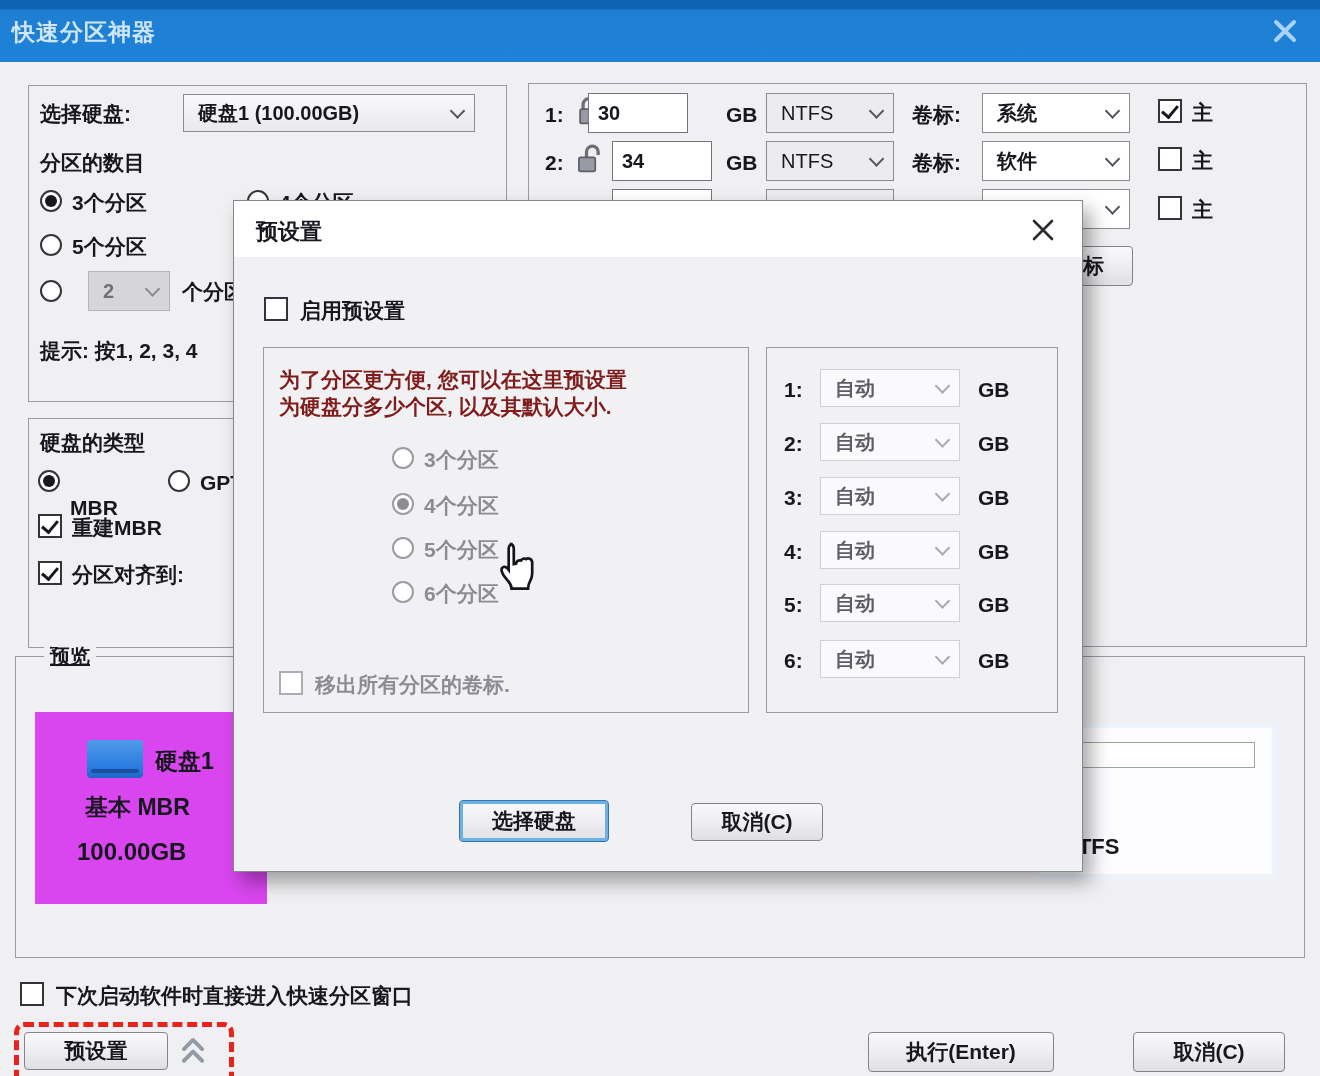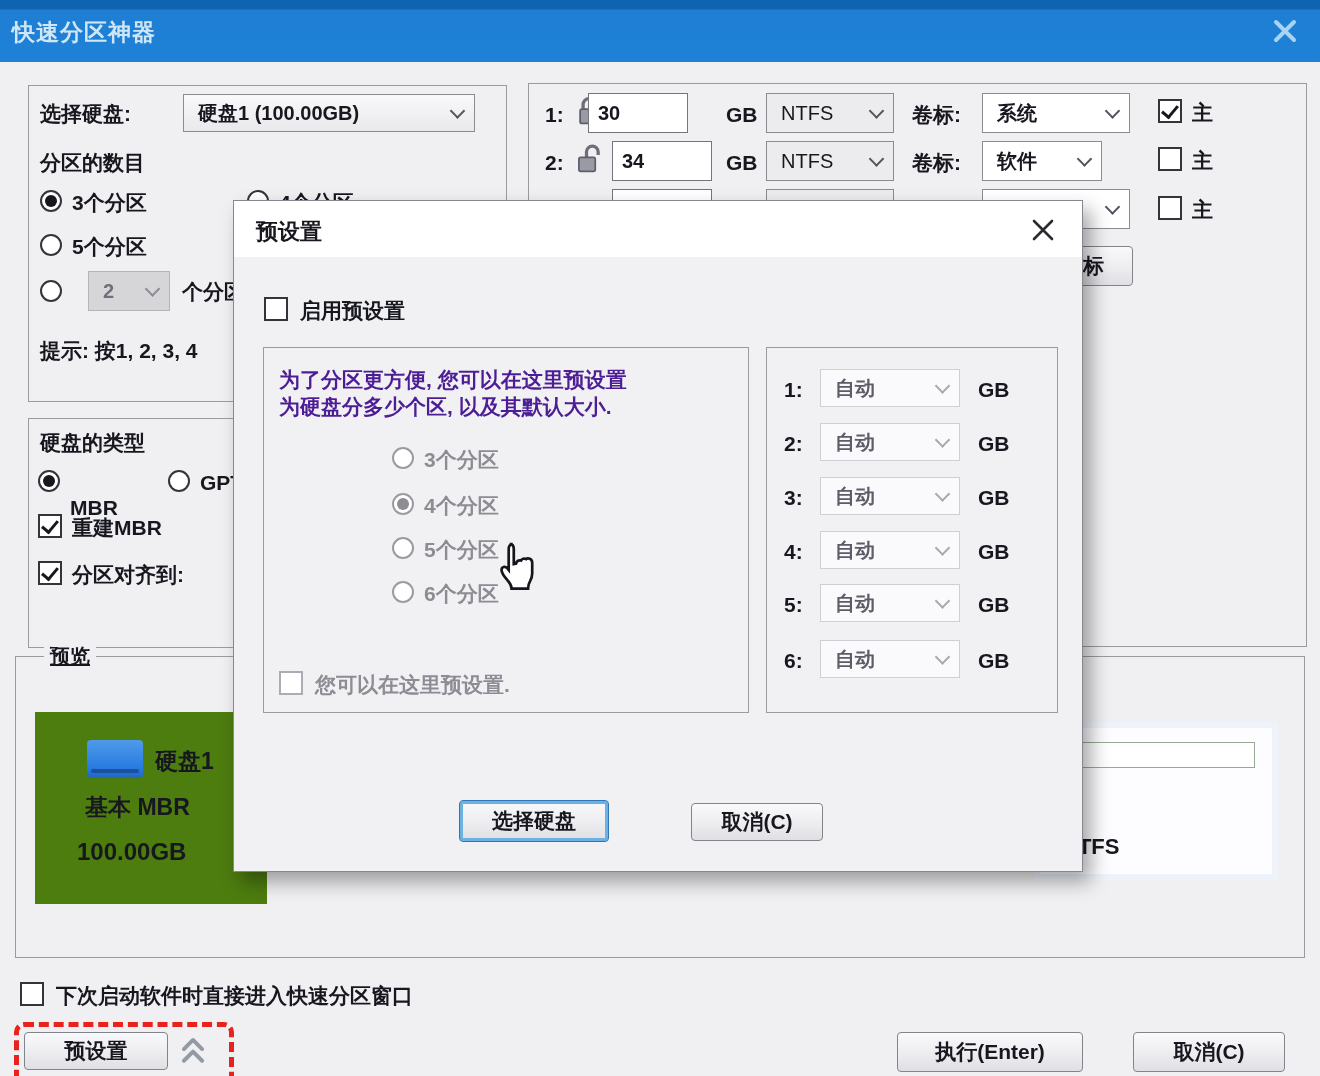--- a/index.html
+++ b/index.html
@@ -50,25 +50,25 @@
   .btn.focus{border:1px solid #2e75b6;box-shadow:0 0 0 3px #6db1e2 inset;}
   .graytxt{color:#8c8c94 !important;}
   
   #dialog{position:absolute;left:233px;top:200px;width:850px;height:672px;
           background:#f1f1f3;border:1px solid #87878f;box-sizing:border-box;
           box-shadow:8px 10px 18px rgba(0,0,0,.35);}
   #dialog .dtitle{position:absolute;left:0;top:0;width:100%;height:56px;background:#fff;}
   #dialog .dtitle span{position:absolute;left:22px;top:16px;font-size:22px;font-weight:700;color:#17171f;}
   .dlgclose{position:absolute;right:24px;top:14px;width:30px;height:30px;cursor:pointer;}
   .legend{position:absolute;font-size:20px;font-weight:700;color:#17171f;background:#f0f0f2;padding:0 6px;line-height:1;text-decoration:underline;}
-  .desc{position:absolute;font-size:21px;font-weight:700;color:#4c1d95;white-space:nowrap;text-align:right;}
+  .desc{position:absolute;font-size:21px;font-weight:700;color:#7f1d1d;white-space:nowrap;text-align:right;}
   .disk-icon{position:absolute;width:56px;height:38px;border-radius:4px;
              background:linear-gradient(#4f9ae8,#2a7de1 70%,#1f66c4);}
   .disk-icon::after{content:"";position:absolute;left:4px;bottom:5px;width:48px;height:4px;background:#1b4fa0;border-radius:2px;}
-  .pcard{position:absolute;background:#4d7c0f;}
+  .pcard{position:absolute;background:#d946ef;}
   .pblock{position:absolute;background:#fdfdff;box-shadow:0 0 0 6px #eef3fb;}
   .cursor-svg{position:absolute;pointer-events:none;}
   .redbox{position:absolute;border:5px dashed #e8221c;border-radius:10px;}
 </style>
 </head>
 <body>
 
 <div id="screen">
 
   <div class="titlebar">
@@ -150,21 +150,21 @@
   </svg>
   <div class="input" style="left:612px;top:141px;width:100px;height:40px;">
     <span>34</span>
   </div>
   <span class="lbl" style="left:726px;top:152px;">GB</span>
   <div class="combo gray" style="left:766px;top:141px;width:128px;height:40px;font-weight:400;">
     <span>NTFS</span>
     <i class="chev"></i>
   </div>
   <span class="lbl" style="left:912px;top:152px;">卷标:</span>
-  <div class="combo white" style="left:982px;top:141px;width:120px;height:40px;">
+  <div class="combo white" style="left:982px;top:141px;width:148px;height:40px;">
     <span>软件</span>
     <i class="chev"></i>
   </div>
   <span class="check" style="left:1158px;top:147px;"></span>
   <span class="lbl" style="left:1192px;top:150px;">主</span>
 
   <div class="input" style="left:612px;top:189px;width:100px;height:40px;">
     <span></span>
   </div>
   <div class="combo gray" style="left:766px;top:189px;width:128px;height:40px;font-weight:400;">
@@ -201,21 +201,21 @@
   <span class="lbl" style="left:56px;top:985px;">下次启动软件时直接进入快速分区窗口</span>
 
   <div class="redbox" style="left:14px;top:1022px;width:210px;height:60px;"></div>
   <div class="btn" style="left:24px;top:1032px;width:144px;height:38px;">
     <span>预设置</span>
   </div>
   <svg class="abs" style="left:180px;top:1036px;" width="26" height="30" viewBox="0 0 20 23">
     <path d="M3 10 L10 3 L17 10 M3 19 L10 12 L17 19" stroke="#939aa4" stroke-width="3" fill="none" stroke-linecap="round" stroke-linejoin="round"></path>
   </svg>
 
-  <div class="btn" style="left:897px;top:1032px;width:186px;height:40px;">
+  <div class="btn" style="left:868px;top:1032px;width:186px;height:40px;">
     <span>执行(Enter)</span>
   </div>
   <div class="btn" style="left:1133px;top:1032px;width:152px;height:40px;">
     <span>取消(C)</span>
   </div>
 
   <div id="dialog">
     <div class="dtitle">
       <span>预设置</span>
       <svg class="dlgclose" viewBox="0 0 30 30">
@@ -240,21 +240,21 @@
     <span class="lbl graytxt" style="left:190px;top:338px;">5个分区</span>
 
     <span class="radio dis" style="left:158px;top:380px;"></span>
     <span class="lbl graytxt" style="left:190px;top:382px;">6个分区</span>
 
     <svg class="cursor-svg" style="left:258px;top:340px;" width="48" height="54" viewBox="0 0 30 34">
       <path d="M11 2 c1.6 0 2.6 1.2 2.6 3 v9.6 l1.4-.3 c.4-1.9 1.9-2.4 3.1-2 .6-1.2 2.1-1.6 3.3-.9 .9-.9 3.8-.5 3.8 2.3 v6.8 c0 2.1-.6 3.5-1.4 4.9 -.8 1.3-1.2 2.5-1.2 4.6 h-10.4 c0-1.7-.7-2.9-2.1-4.7 -1.6-2-4.2-4.7-4.2-7.1 0-1.9 2.2-2.7 3.6-1.1 l.9 1.1 V5 c0-1.8 1-3 2.6-3z" fill="#fff" stroke="#15151b" stroke-width="1.7"></path>
     </svg>
 
     <span class="check dis" style="left:45px;top:470px;"></span>
-    <span class="lbl graytxt" style="left:81px;top:473px;">您可以在这里预设置.</span>
+    <span class="lbl graytxt" style="left:81px;top:473px;">移出所有分区的卷标.</span>
 
     <div class="gbx" style="left:532px;top:146px;width:290px;height:364px;"></div>
 
     <span class="lbl" style="left:550px;top:178px;">1:</span>
     <div class="combo dlgdis" style="left:586px;top:168px;width:140px;height:38px;">
       <span>自动</span>
         <i class="chev"></i>
     </div>
     <span class="lbl" style="left:744px;top:178px;">GB</span>
 

